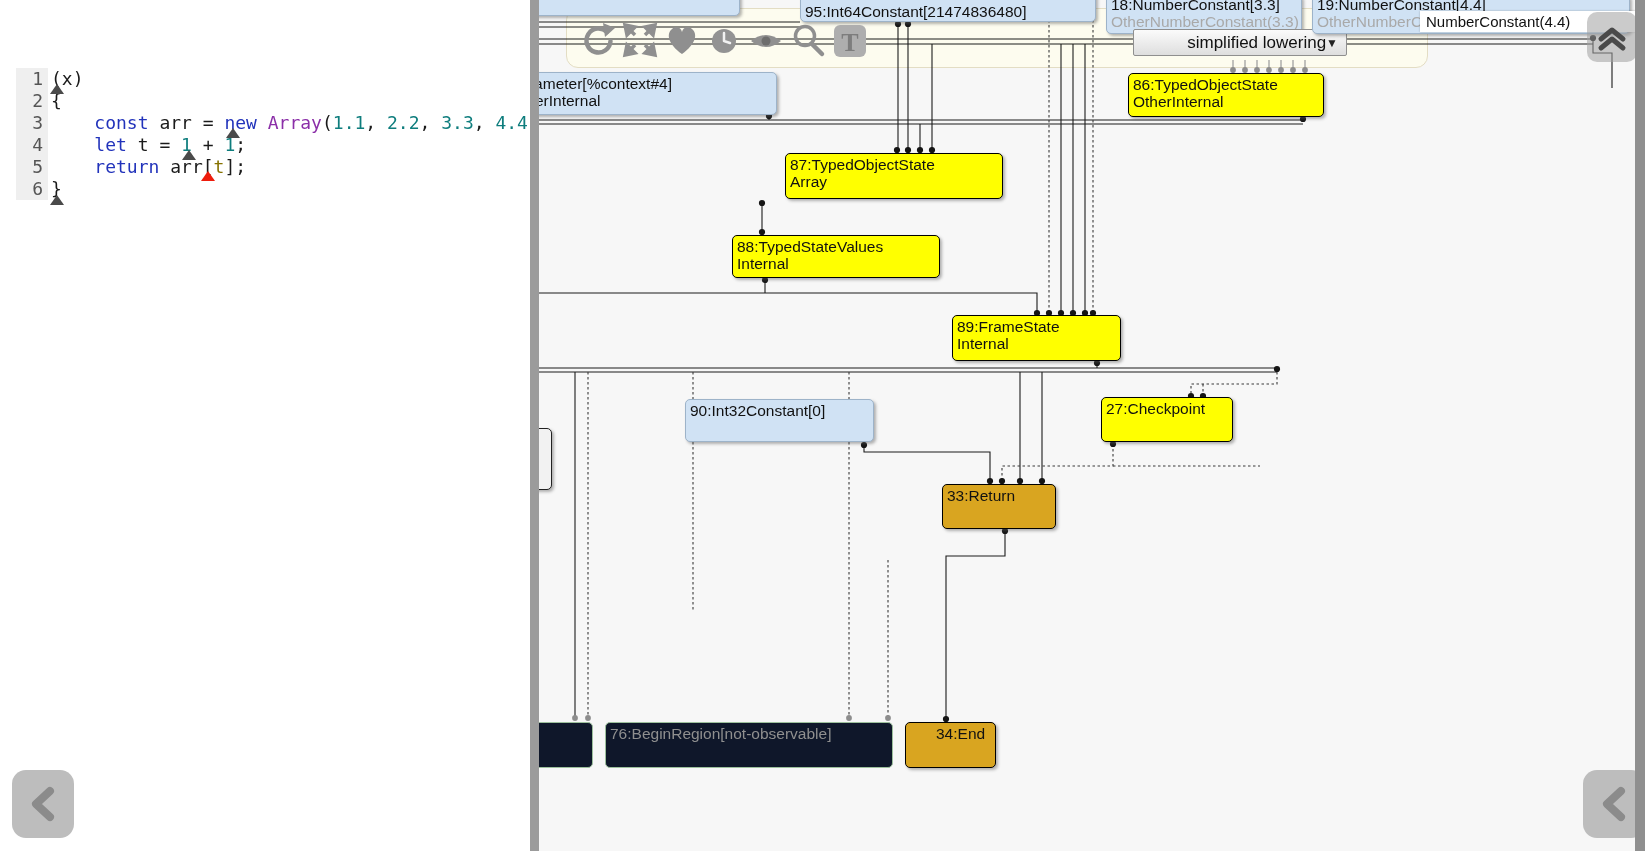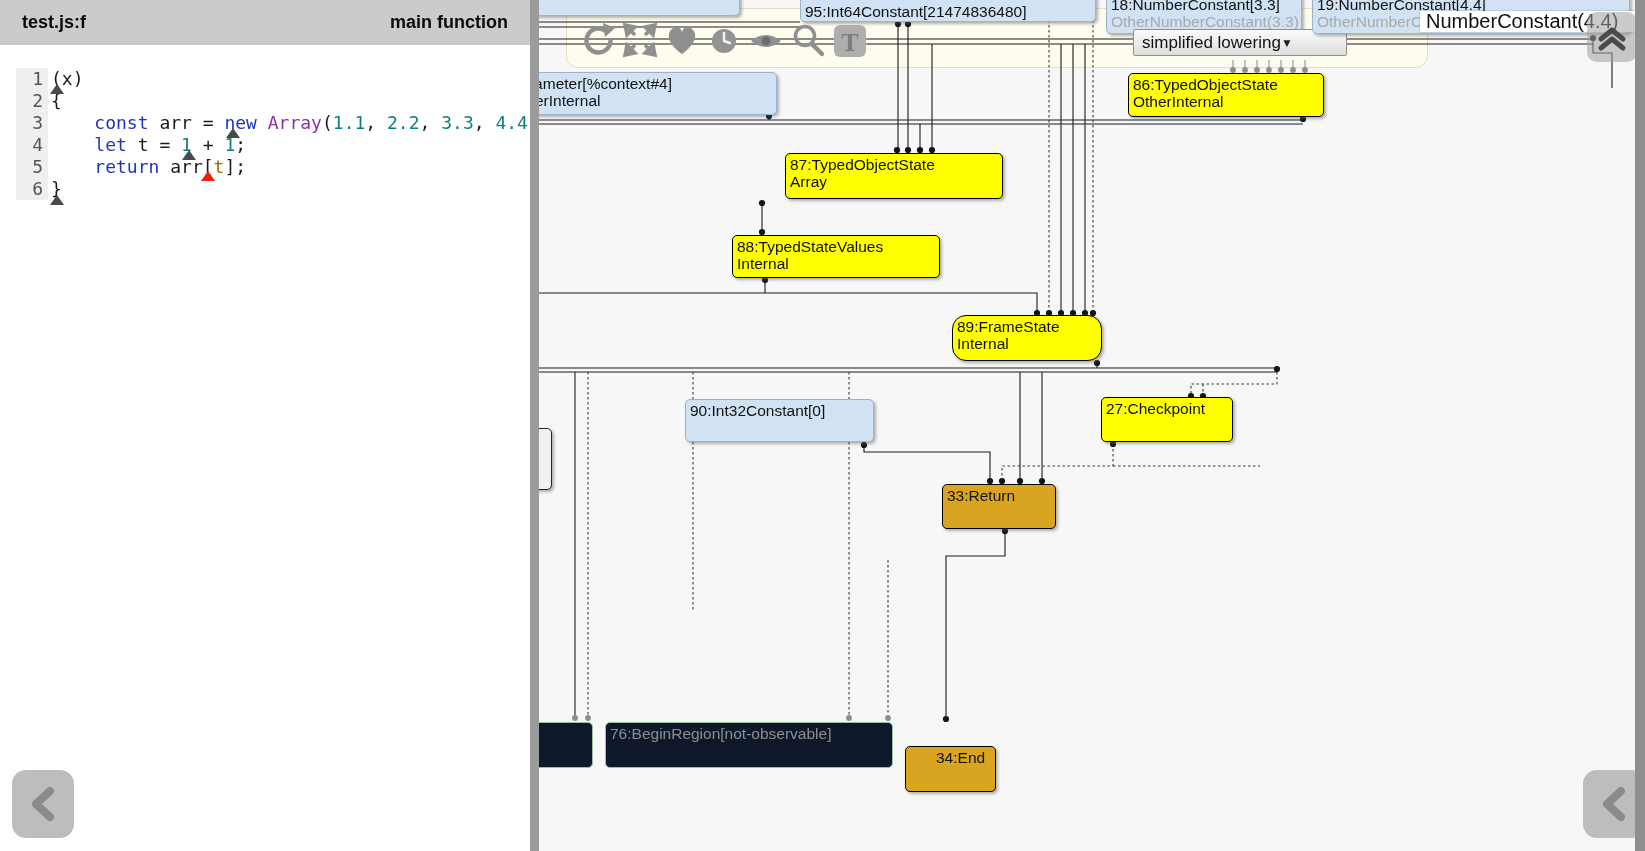--- a/index.html
+++ b/index.html
@@ -19,33 +19,33 @@
        box-shadow:2px 2px 3px rgba(90,90,90,.45);white-space:nowrap;z-index:3;
        box-sizing:border-box;overflow:hidden;cursor:pointer;color:#111}
   .k-blue{background:#d0e2f4;border:1px solid #9db3c9}
   .k-yellow{background:#ffff00;border:1.2px solid #000}
   .k-gold{background:#d9a520;border:1.6px solid #000}
   .k-green{background:#0f172a;border:1px solid #9cc09c;color:#8f8f8f;box-shadow:none}
   .k-white{background:#f2f2f2;border:1.6px solid #222}
   .ntype{display:block}
   .dim{color:#a9a9a9}
 
-  #type-overlay{position:absolute;background:#fff;color:#111;font-size:20px;line-height:21px;
+  #type-overlay{position:absolute;background:#fff;color:#111;font-size:15px;line-height:21px;
        padding:0 6px;z-index:7;white-space:nowrap;box-shadow:0 0 2px rgba(0,0,0,.25)}
 
   
   #tool-icons{position:absolute;left:578px;top:18px;display:flex;gap:2px;z-index:5}
   .tool-btn{width:40px;height:44px;display:flex;align-items:center;justify-content:center;cursor:pointer}
   #search-input{position:absolute;left:901px;top:26px;width:218px;height:30px;box-sizing:border-box;
        border:1.5px solid #9a9a9a;background:#fff;font:17px "Liberation Sans",sans-serif;
        padding:0 7px;color:#333;z-index:5}
   #search-input::placeholder{color:#9a9a9a}
   #phase-select{position:absolute;left:1133px;top:29px;width:214px;height:27px;box-sizing:border-box;
        border:1px solid #8f8f8f;border-radius:2px;background:linear-gradient(#fbfbfb,#dedede);
-       display:flex;align-items:center;justify-content:flex-start;padding:8px 8px;
+       display:flex;align-items:center;justify-content:flex-end;padding:8px 8px;
        font-size:17px;color:#111;z-index:5;cursor:pointer}
   #phase-caret{font-size:12px;color:#222}
 
   
   #source-panel{position:absolute;left:0;top:0;width:530px;height:851px;background:#fff;z-index:9}
   #source-header{position:absolute;left:0;top:0;width:530px;height:45px;background:#cbcbcb;
        display:flex;align-items:center;justify-content:space-between;padding:0 22px;
        box-sizing:border-box;font-weight:bold;font-size:18px;color:#0a0a0a}
   #code-lines{position:absolute;left:16px;top:68px;right:0;font:18px/22px "DejaVu Sans Mono",monospace;
        color:#1a1a1a;overflow:hidden;width:514px}
@@ -169,28 +169,28 @@
 
   <div id="node-layer">
       <div class="gnode k-blue" style="left: 500px; top: -14px; width: 240px; height: 30px;"></div>
       <div class="gnode k-blue" style="left: 800px; top: -14px; width: 296px; height: 36px; padding-top: 16px;"><span>95:Int64Constant[21474836480]</span></div>
       <div class="gnode k-blue" style="left: 1106px; top: -6px; width: 196px; height: 40px; padding-top: 1px;"><span>18:NumberConstant[3.3]</span><span class="ntype dim">OtherNumberConstant(3.3)</span></div>
       <div class="gnode k-blue" style="left: 1312px; top: -6px; width: 318px; height: 40px; padding-top: 1px; z-index: 6;"><span>19:NumberConstant[4.4]</span><span class="ntype dim">OtherNumberConstant(4.4)</span></div>
       <div class="gnode k-blue" style="left: 505px; top: 72px; width: 272px; height: 43px;"><span>Parameter[%context#4]</span><span class="ntype">OtherInternal</span></div>
       <div class="gnode k-yellow" style="left: 1112px; top: 73px; width: 196px; height: 44px; margin-left: 16px;"><span>86:TypedObjectState</span><span class="ntype">OtherInternal</span></div>
       <div class="gnode k-yellow" style="left: 743px; top: 153px; width: 218px; height: 46px; margin-left: 42px;"><span>87:TypedObjectState</span><span class="ntype">Array</span></div>
       <div class="gnode k-yellow" style="left: 732px; top: 235px; width: 208px; height: 43px;"><span>88:TypedStateValues</span><span class="ntype">Internal</span></div>
-      <div class="gnode k-yellow" style="left: 952px; top: 315px; width: 150px; height: 46px; border-radius: 14px;"><span>89:FrameState</span><span class="ntype">Internal</span></div>
+      <div class="gnode k-yellow" style="left: 952px; top: 315px; width: 169px; height: 46px;"><span>89:FrameState</span><span class="ntype">Internal</span></div>
       <div class="gnode k-blue" style="left: 685px; top: 399px; width: 189px; height: 43px;"><span>90:Int32Constant[0]</span></div>
       <div class="gnode k-yellow" style="left: 1065px; top: 397px; width: 132px; height: 45px; margin-left: 36px;"><span>27:Checkpoint</span></div>
       <div class="gnode k-gold" style="left: 942px; top: 484px; width: 114px; height: 45px;"><span>33:Return</span></div>
       <div class="gnode k-white" style="left: 526px; top: 428px; width: 26px; height: 62px;"></div>
       <div class="gnode k-green" style="left: 490px; top: 722px; width: 103px; height: 46px;"><span>n</span></div>
       <div class="gnode k-green" style="left: 605px; top: 722px; width: 288px; height: 46px;"><span>76:BeginRegion[not-observable]</span></div>
-      <div class="gnode k-gold" style="left: 905px; top: 746px; width: 91px; height: 46px; padding-left: 30px;"><span>34:End</span></div>
+      <div class="gnode k-gold" style="left: 905px; top: 722px; width: 91px; height: 46px; padding-left: 30px;"><span>34:End</span></div>
     </div>
 
   <div id="tool-icons">
       <div class="tool-btn">
         <svg width="40" height="40">
           <path d="M29 12 A12 12 0 1 0 32.5 21" fill="none" stroke="#8f8f8f" stroke-width="4.5" stroke-linecap="round"></path>
           <polygon points="25,3 37,8 27,17" fill="#8f8f8f"></polygon>
         </svg>
       </div>
       <div class="tool-btn">
@@ -245,24 +245,20 @@
   <div id="type-overlay" style="left: 1420px; top: 11px; min-width: 208px; height: 21px;">NumberConstant(4.4)</div>
 
   <div id="btn-top-right">
     <svg width="40" height="40">
       <path d="M9 22 L20 13 L31 22" fill="none" stroke="#4a4a4a" stroke-width="5" stroke-linecap="round" stroke-linejoin="round"></path>
       <path d="M9 31 L20 22 L31 31" fill="none" stroke="#4a4a4a" stroke-width="5" stroke-linecap="round" stroke-linejoin="round"></path>
     </svg>
   </div>
 
   <div id="source-panel">
-    <div id="source-header">
-      <span>test.js:f</span>
-      <span>main function</span>
-    </div>
     <div id="code-lines">
         <div class="code-line">
           <span class="lnum">1</span>
           <span class="lcontent"><span class="tok-p">(x)</span></span>
         </div>
         <div class="code-line">
           <span class="lnum">2</span>
           <span class="lcontent"><span class="tok-p">{</span></span>
         </div>
         <div class="code-line">

